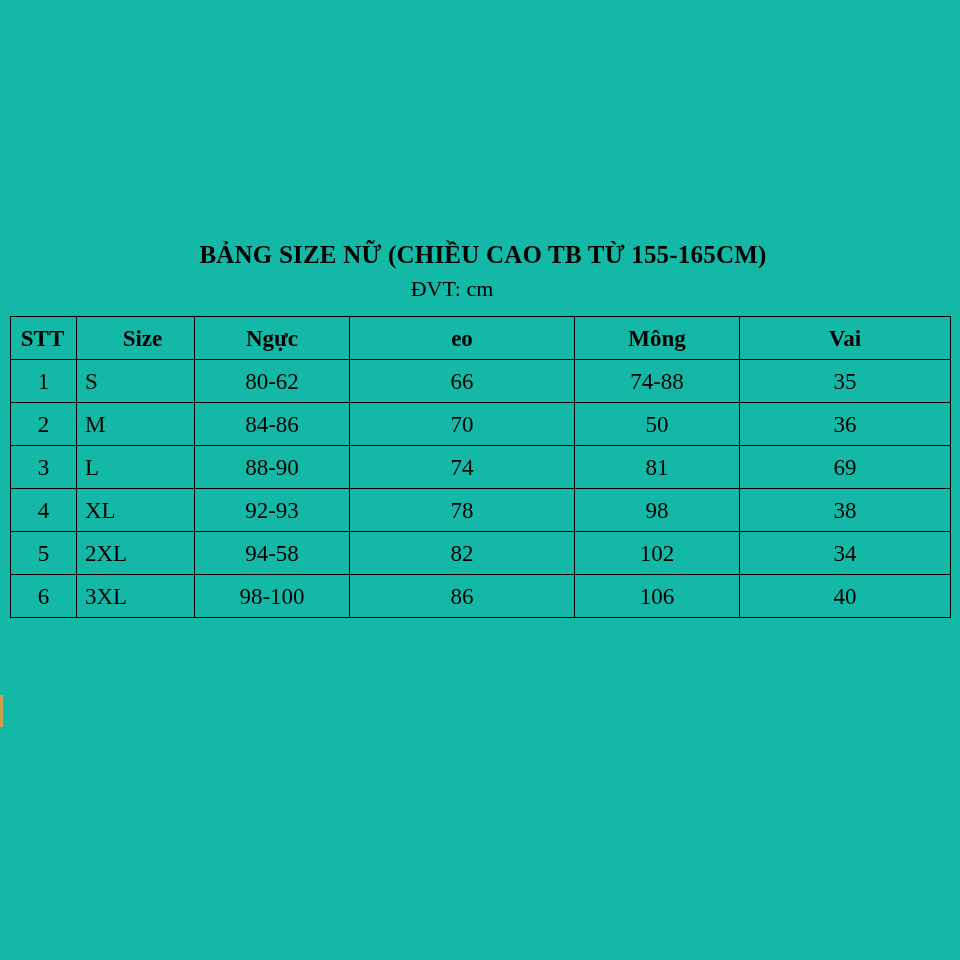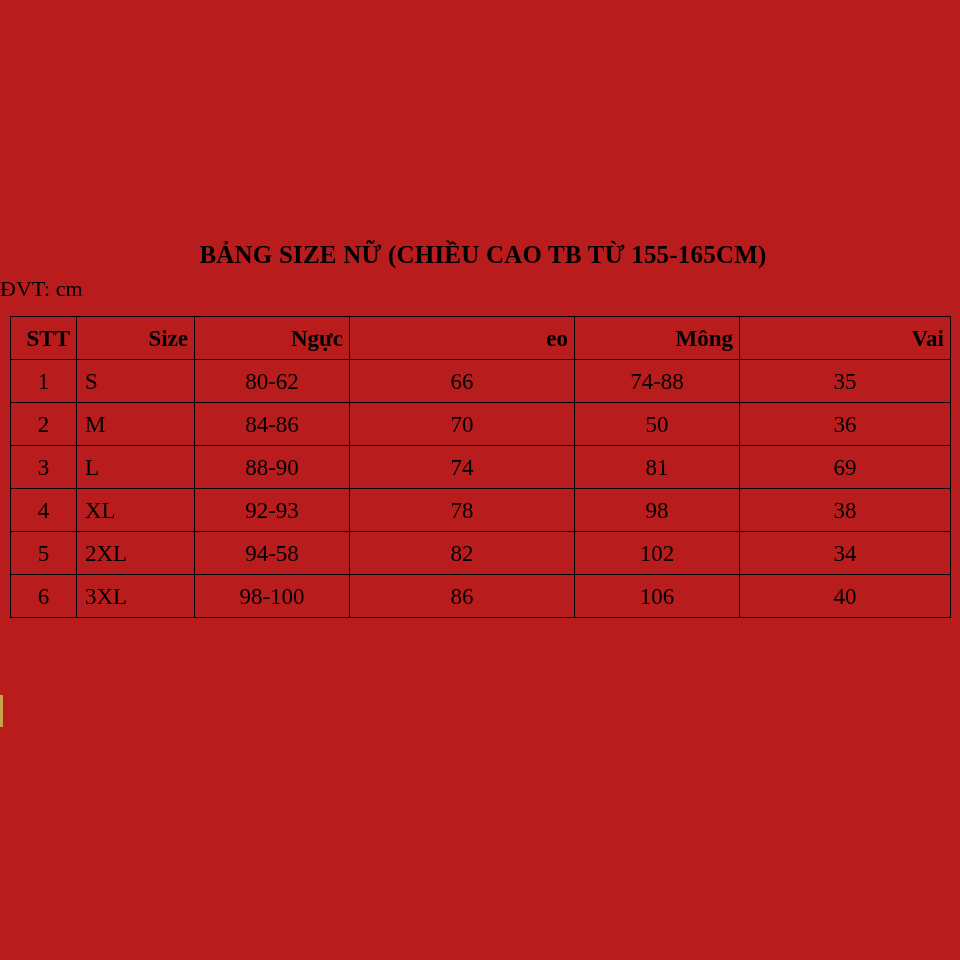--- a/index.html
+++ b/index.html
@@ -11,39 +11,39 @@
     height: 960px;
     background: #ffffff;
     font-family: "Liberation Serif", "DejaVu Serif", serif;
     color: #000000;
     overflow: hidden;
   }
   .page {
     position: relative;
     width: 960px;
     height: 960px;
-    background: #b91c1c;
+    background: #14b8a6;
   }
   .sheet {
     position: absolute;
     left: 0;
     top: 240px;
     width: 960px;
   }
   .title {
     text-align: center;
     font-size: 25px;
     font-weight: bold;
     letter-spacing: 0.2px;
     padding-left: 6px;
     margin: 0 0 6px 0;
     line-height: 1.2;
   }
   .unit-row {
-    text-align: left;
+    text-align: center;
     padding-right: 56px;
     font-size: 22px;
     margin: 0 0 14px 0;
     line-height: 1.2;
   }
   table.size-table {
     border-collapse: collapse;
     width: 940px;
     margin: 0 auto 0 10px;
     table-layout: fixed;
@@ -51,21 +51,21 @@
   table.size-table th,
   table.size-table td {
     border: 1px solid #000000;
     height: 42px;
     font-size: 23px;
     line-height: 1.1;
     padding: 0 6px;
   }
   table.size-table thead th {
     font-weight: bold;
-    text-align: right;
+    text-align: center;
   }
   
   col.c-stt  { width: 66px; }
   col.c-size { width: 118px; }
   col.c-nguc { width: 155px; }
   col.c-eo   { width: 225px; }
   col.c-mong { width: 165px; }
   col.c-vai  { width: 211px; }
 
   

